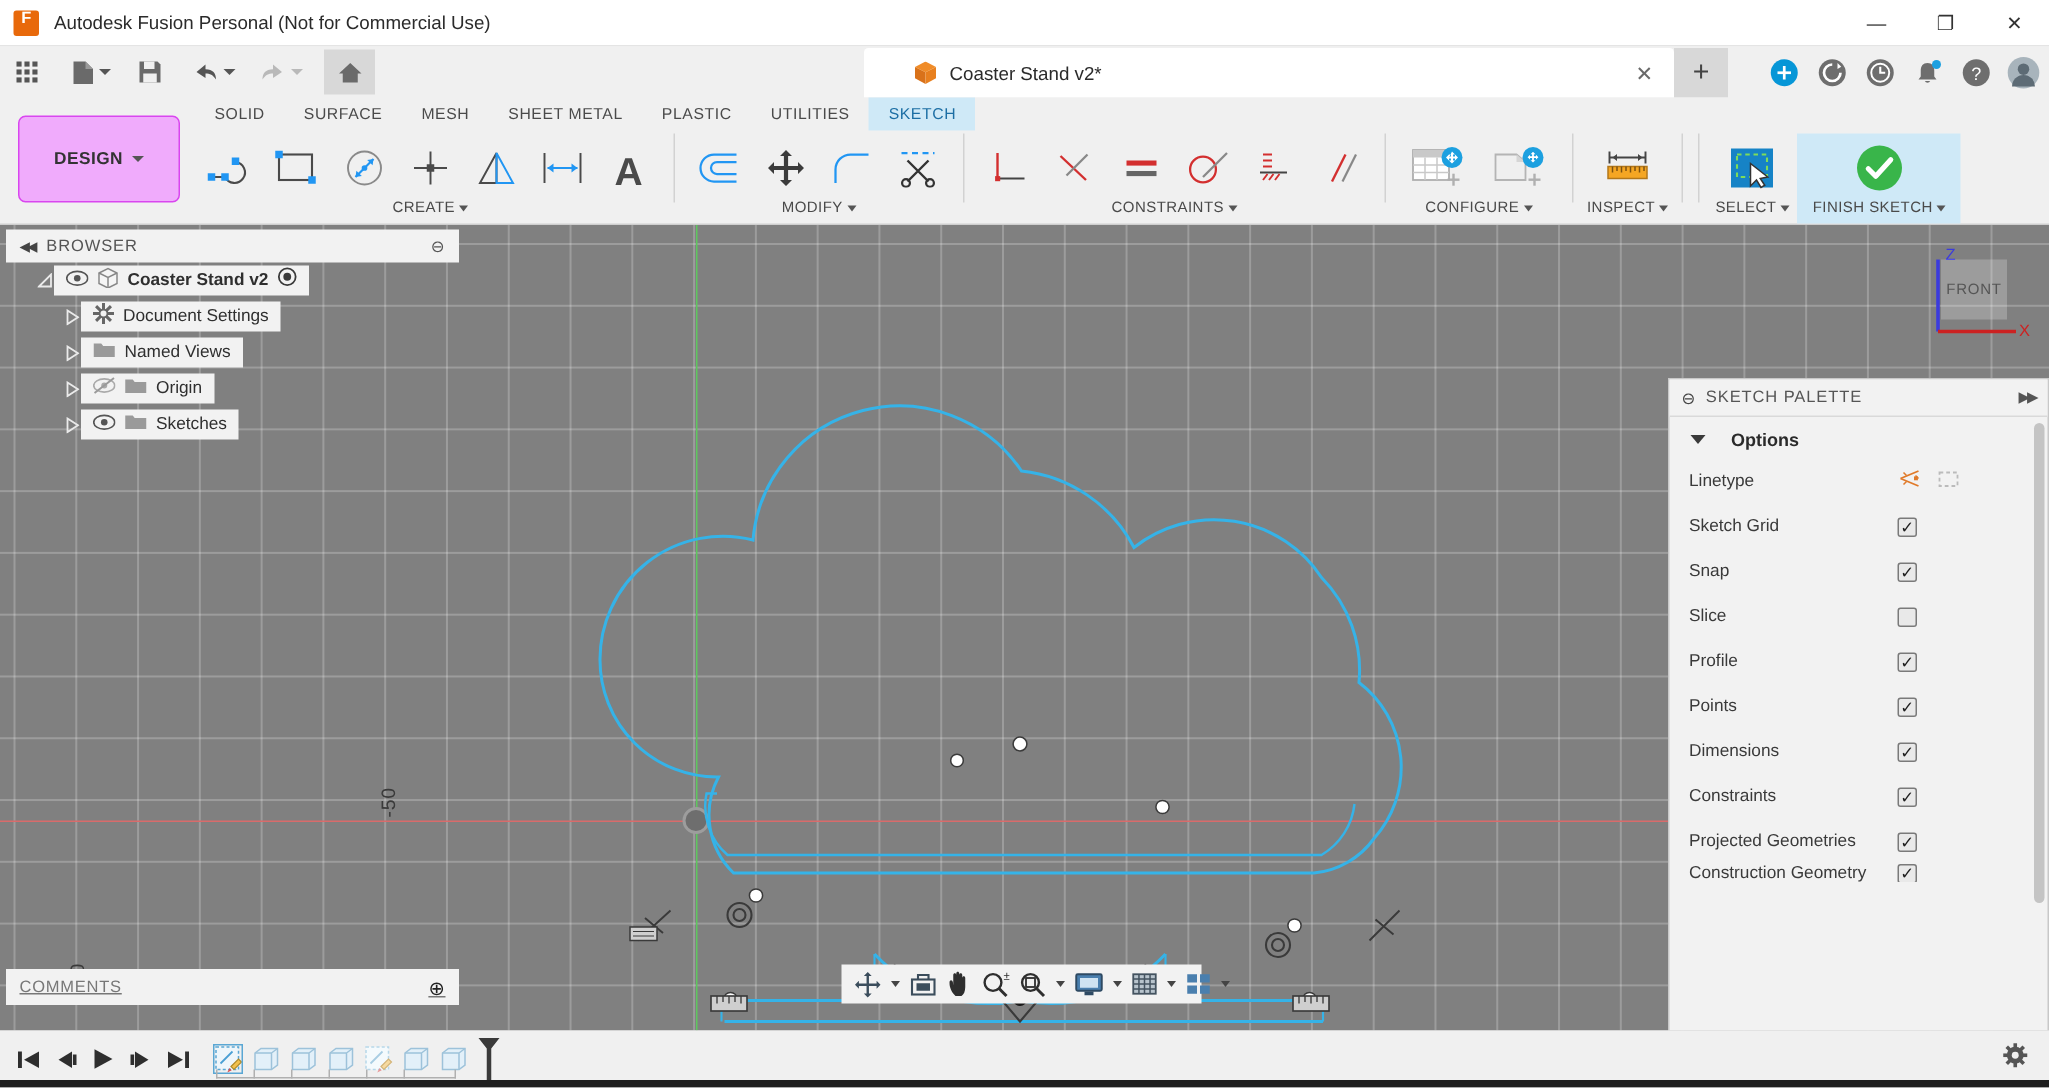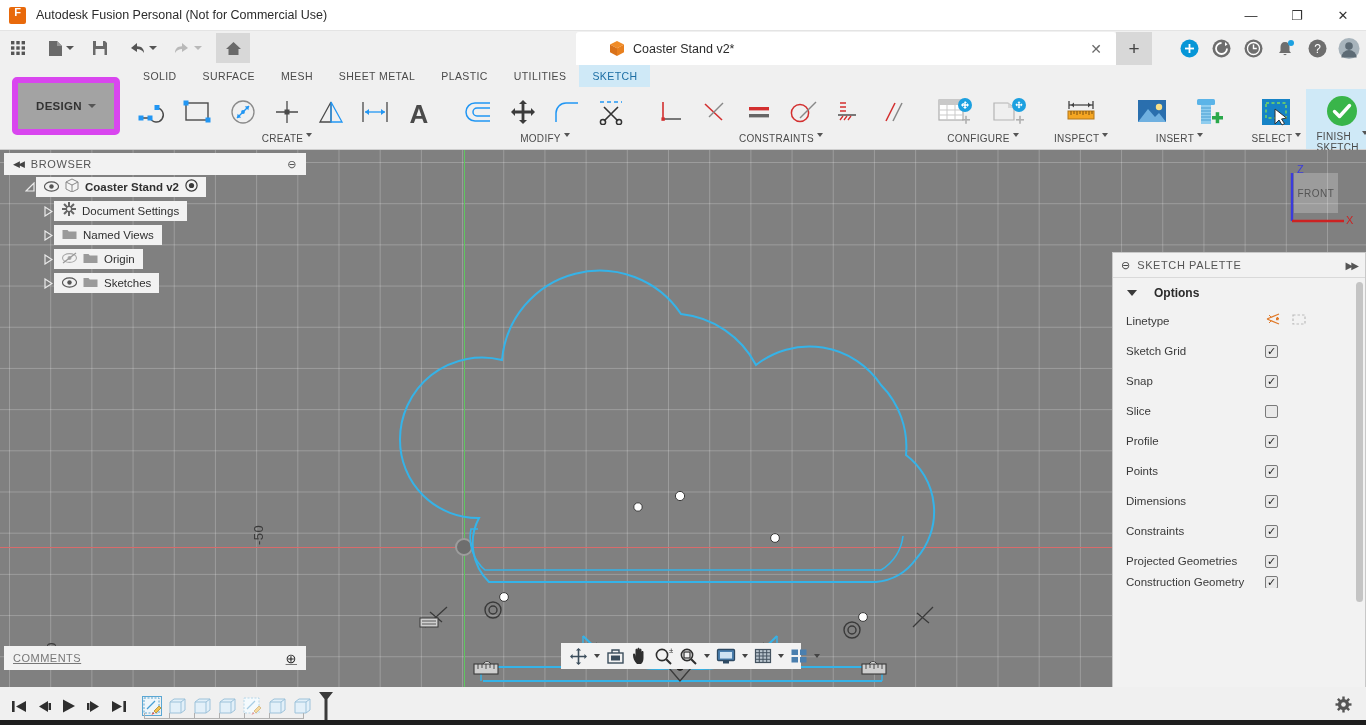--- a/index.html
+++ b/index.html
@@ -65,36 +65,36 @@
   }
   .ricon{ width:22px;height:22px;display:flex;align-items:center;justify-content:center;}
 
   
   #ribbon{
     position:absolute; left:0; top:65px; width:1366px; height:85px;
     background:#f0f0f0; border-bottom:1px solid #cfcfcf;
   }
   #design-btn{
     position:absolute; left:12px; top:12px; width:108px; height:58px;
-    background:#a3a3a3; border:6px solid #d946ef; border-radius:5px;
+    background:#f0abfc; border:1px solid #d946ef; border-radius:5px;
     display:flex; align-items:center; justify-content:center;
   }
   #design-btn .lbl{ font-size:11.5px; color:#333; letter-spacing:.3px; font-weight:bold;}
 
   #tabstrip{ position:absolute; left:130px; top:0px; height:22px; display:flex; align-items:center;}
   .rtab{
     height:22px; padding:0 13px; display:flex;align-items:center;
     font-size:10.5px; color:#4a4a4a; letter-spacing:.4px;
   }
   .rtab.active{ background:#cfe9f7; color:#1c6ea4; }
 
   #panels{ position:absolute; left:130px; top:24px; right:0; height:60px; display:flex; align-items:flex-start;}
   .panel{ display:flex; flex-direction:column; align-items:center; position:relative; padding:0 4px;}
   .panel .tools{ display:flex; align-items:center; height:46px; gap:2px;}
-  .panel .ptitle{ font-size:10px; color:#4a4a4a; letter-spacing:.3px; display:flex; gap:3px; margin-top:-2px;}
+  .panel .ptitle{ font-size:10px; color:#4a4a4a; letter-spacing:.3px; display:flex; align-items:center; gap:3px; margin-top:-2px;}
   .tool{ width:42px;height:44px; display:flex;align-items:center;justify-content:center;}
   .tool.big{ width:52px; }
   .vsep{ width:1px; height:46px; background:#d2d2d2; margin:0 5px;}
   #finish-panel{ background:#cfe9f7; height:60px; padding:0 10px; }
   .pcaret{width:0;height:0;border-left:3.5px solid transparent;border-right:3.5px solid transparent;border-top:4px solid #555;}
 
   
   #canvas{
     position:absolute; left:0; top:150px; width:1366px; height:537px;
     background:#808080; overflow:hidden;
@@ -526,48 +526,20 @@
           </svg>
         </div>
       </div>
       <div class="ptitle">
         <span>INSPECT</span>
         <span class="pcaret"></span>
       </div>
     </div>
     <div class="vsep"></div>
 
-    <div class="panel">
-      <div class="tools">
-        <div class="tool big">
-          <svg width="38" height="32" viewBox="0 0 38 32">
-            <rect x="5" y="4" width="28" height="22" fill="#2a6fae"></rect>
-            <circle cx="26" cy="11" r="3.2" fill="#f7e08a"></circle>
-            <path d="M5 26 L15 13 L22 21 L26 17 L33 26 Z" fill="#6fb0e0"></path>
-          </svg>
-        </div>
-        <div class="tool big">
-          <svg width="38" height="32" viewBox="0 0 38 32">
-            <rect x="10" y="3" width="18" height="6" rx="1.5" fill="#5bb4e8"></rect>
-            <rect x="14" y="9" width="10" height="19" fill="#8fcdef"></rect>
-            <g stroke="#4a9fd4" stroke-width="1.2">
-                <path d="M14 12 H24 M14 15 H24 M14 18 H24 M14 21 H24 M14 24 H24"></path>
-              </g>
-            <g fill="#2aa84a">
-                <rect x="25" y="20" width="11" height="3.5"></rect>
-                <rect x="28.7" y="16.2" width="3.5" height="11"></rect>
-              </g>
-          </svg>
-        </div>
-      </div>
-      <div class="ptitle">
-        <span>INSERT</span>
-        <span class="pcaret"></span>
-      </div>
-    </div>
     <div class="vsep"></div>
 
     <div class="panel">
       <div class="tools">
         <div class="tool big">
           <svg width="36" height="32" viewBox="0 0 36 32">
             <rect x="4" y="3" width="28" height="26" fill="#1683c6"></rect>
             <rect x="8" y="7" width="20" height="15" fill="none" stroke="#7ddc5a" stroke-width="1.4" stroke-dasharray="3 2.5"></rect>
             <path d="M17 13 L17 28 L21 24 L24 29 L26.5 27.5 L23.5 23 L28.5 22 Z" fill="#fff" stroke="#333" stroke-width="1"></path>
           </svg>

